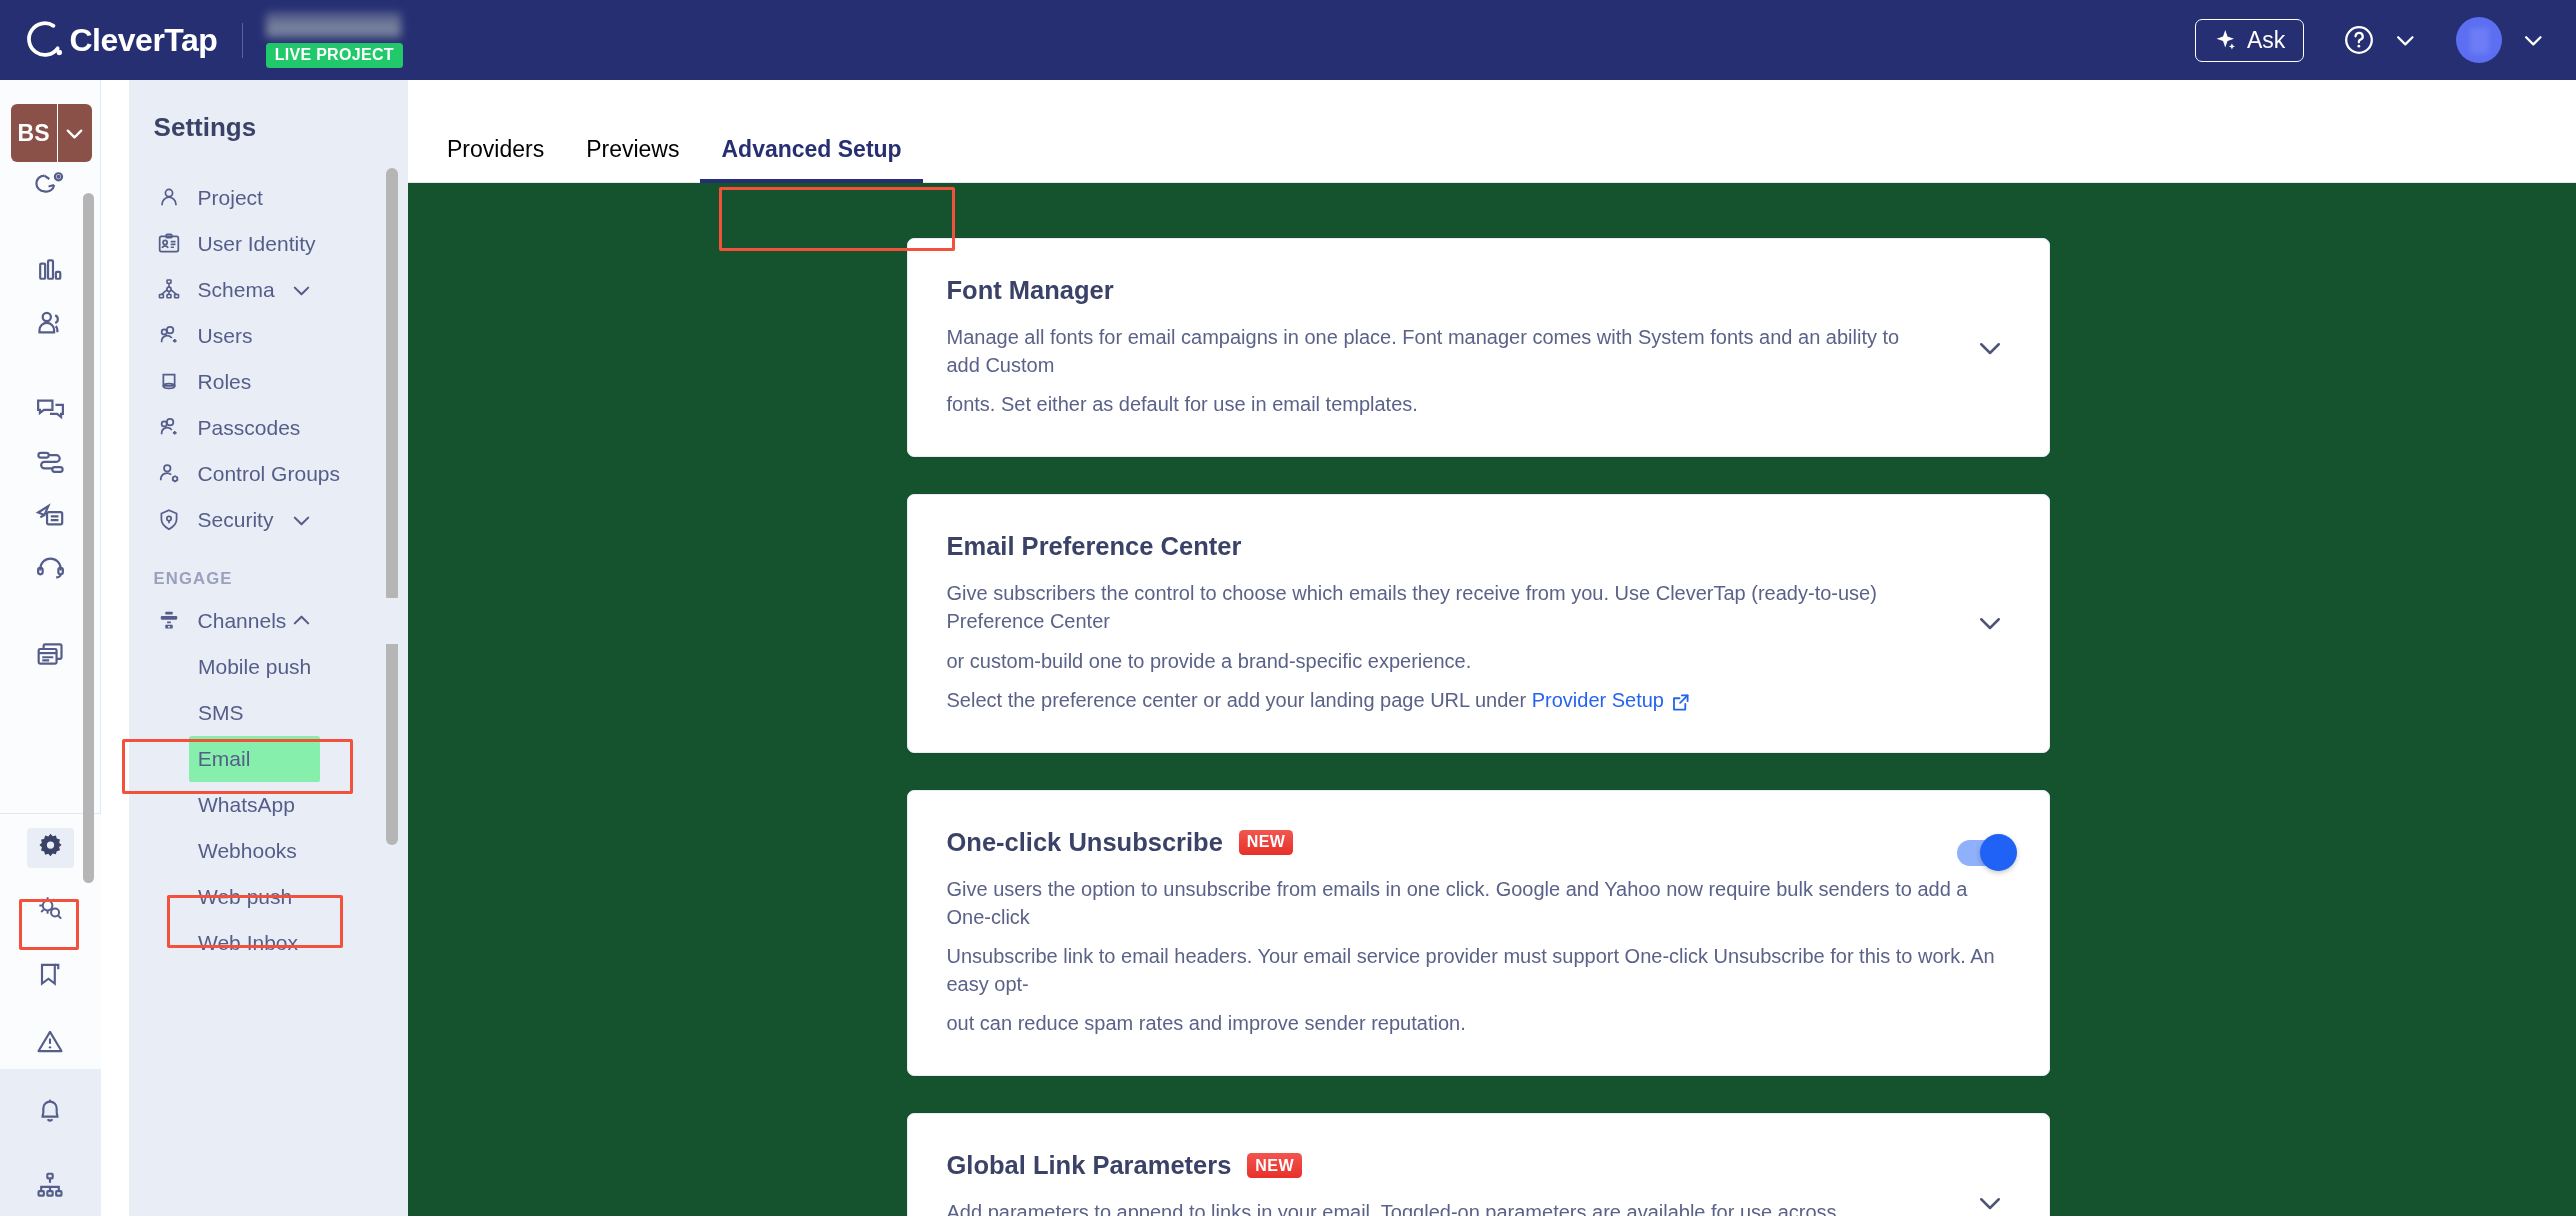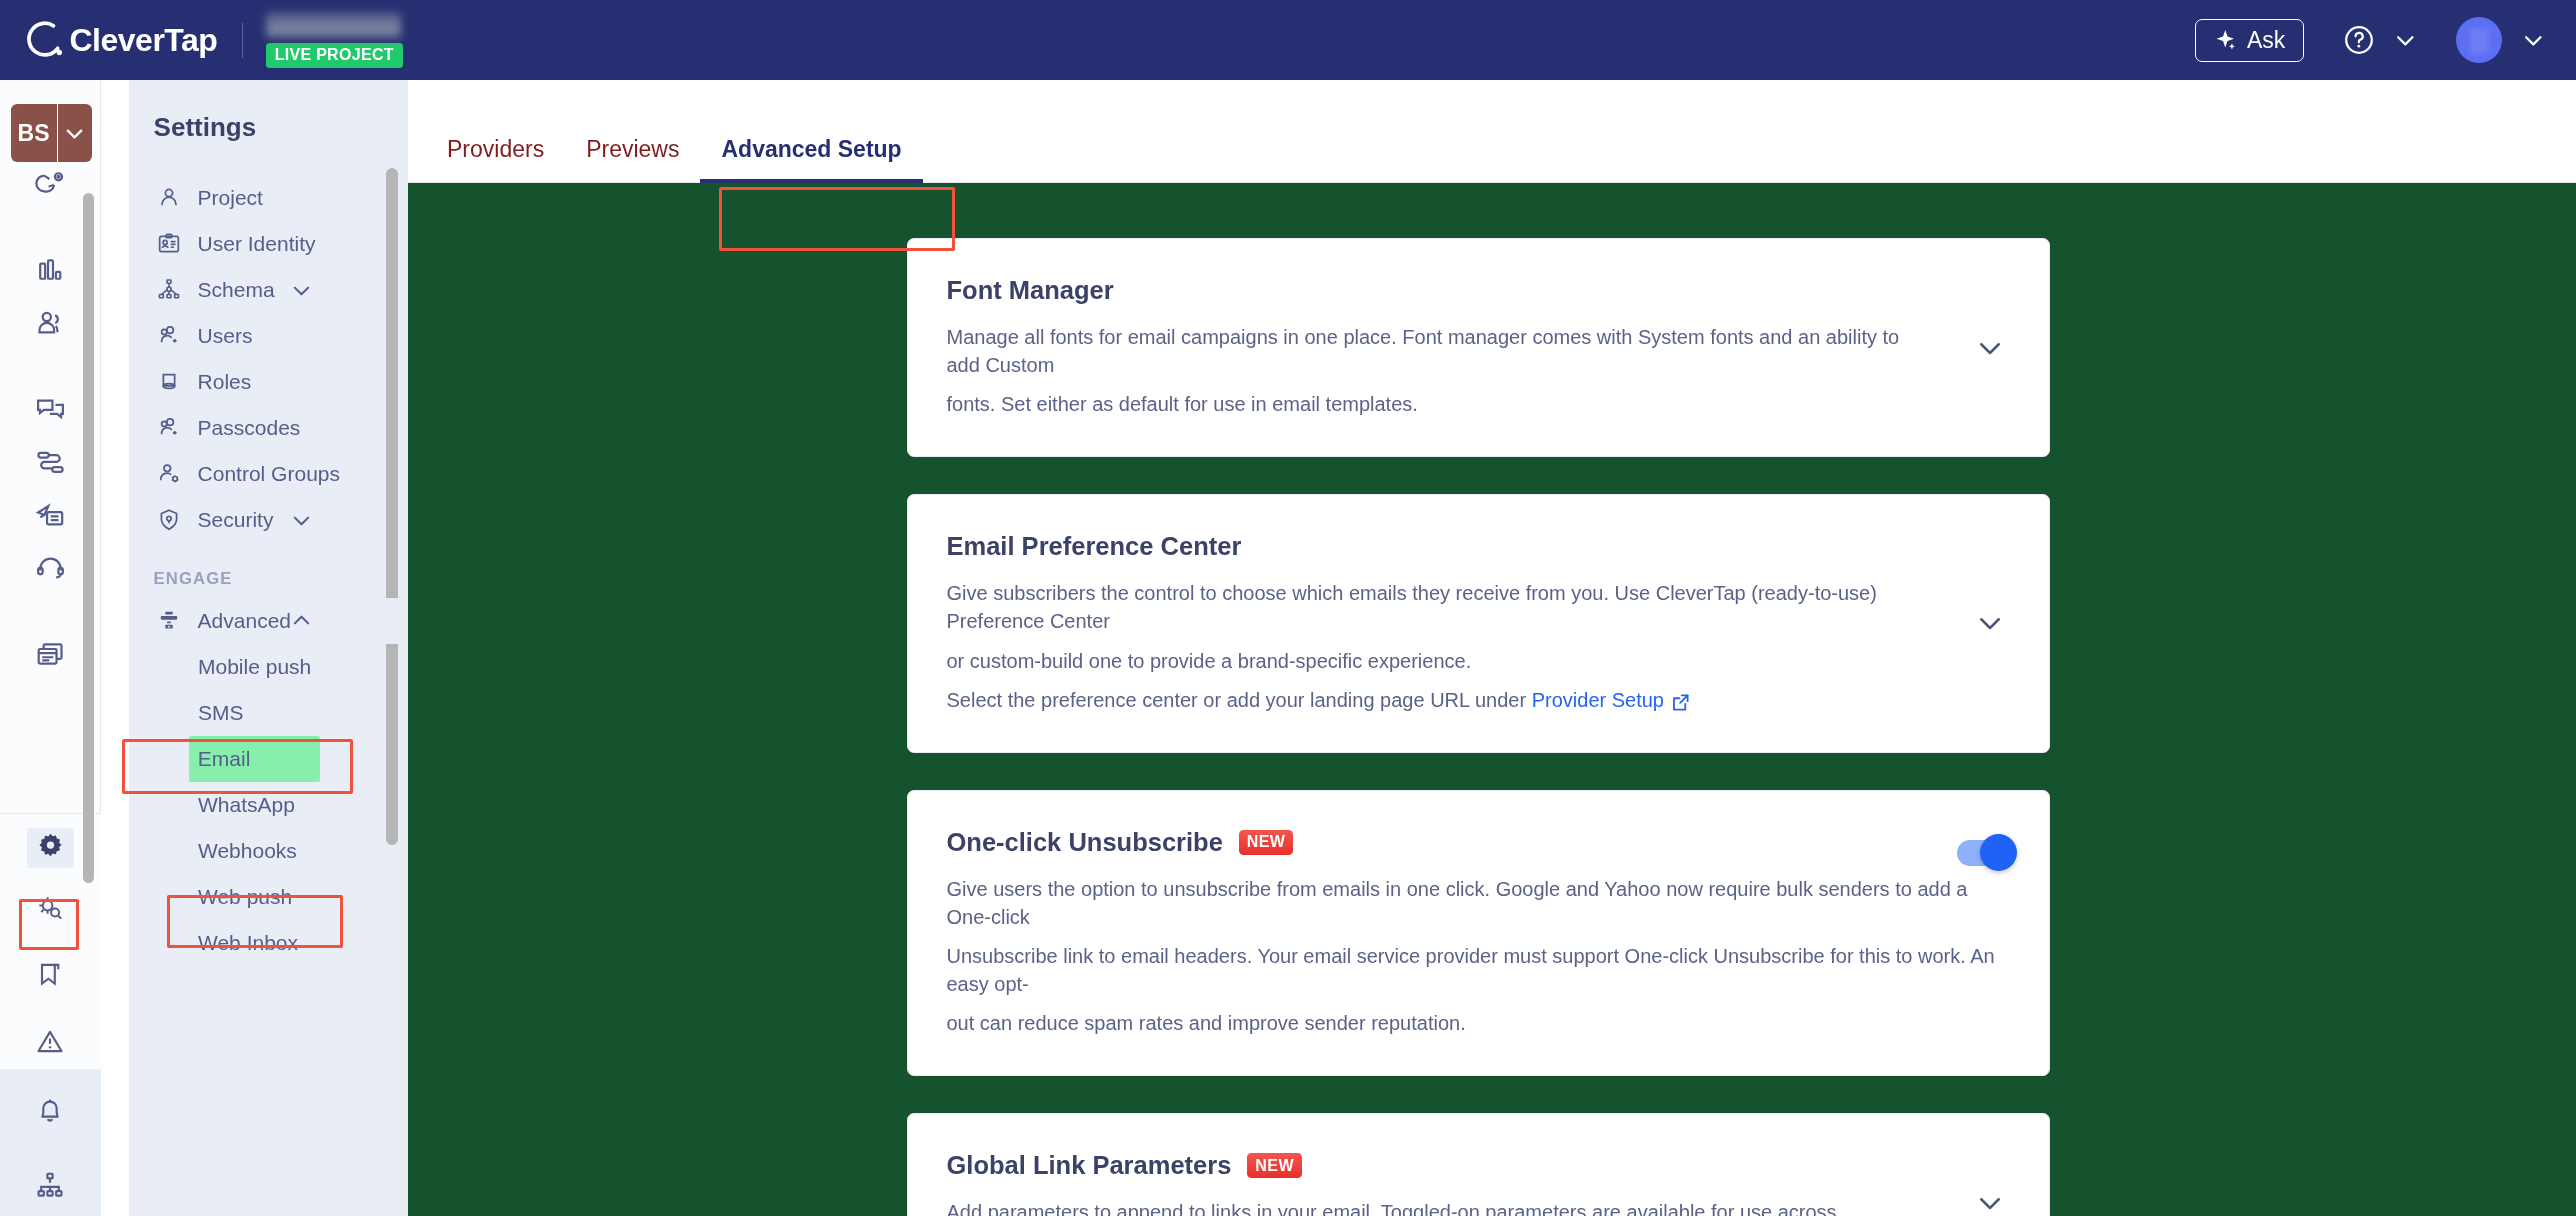--- a/index.html
+++ b/index.html
@@ -153,21 +153,21 @@
     background: #ffffff;
     overflow: hidden;
   }
   .tabs {
     display: flex; align-items: flex-end;
     height: 103px; padding-left: 46px;
     border-bottom: 0.9px solid #e4e8f0;
     background:#ffffff;
   }
   .tab {
-    font-size: 23px; color: #7f1d1d; cursor: pointer;
+    font-size: 23px; color: #000000; cursor: pointer;
     padding: 0 21px 19.3px 21px; position: relative;
   }
   .tab.active { color:#262f72; font-weight:700; }
   .tab.active::after {
     content:""; position:absolute; left:0; right:0; bottom:-0.9px;
     height:4.4px; background:#262f72;
   }
   .content-area {
     background: #14532d; height: 1034px; padding-top: 55px;
   }
@@ -495,21 +495,21 @@
       <div class="nav-item" style="background:#e9edf6;">
         <span class="ni-icon">
           <svg width="26" height="26" viewBox="0 0 24 24" fill="currentColor">
             <rect x="8.6" y="3.4" width="6.8" height="2.6" rx="0.6"></rect>
             <rect x="4.4" y="7.4" width="15.2" height="3.4" rx="1"></rect>
             <rect x="10.2" y="12.4" width="3.6" height="1.6" rx="0.4"></rect>
             <rect x="8.6" y="15.4" width="6.8" height="3.6" rx="0.6"></rect>
             <rect x="11" y="16.6" width="2" height="1.4" rx="0.4" fill="#e9edf6"></rect>
           </svg>
         </span>
-        <span>Advanced</span>
+        <span>Channels</span>
         <svg class="ni-chev" width="23" height="23" viewBox="0 0 24 24">
           <path d="M5 15 L12 8 L19 15" fill="none" stroke="currentColor" stroke-width="2.2" stroke-linecap="round" stroke-linejoin="round"></path>
           </svg>
       </div>
 
       <div class="nav-sub">
         <span>Mobile push</span>
         </div>
       <div class="nav-sub">
         <span>SMS</span>

